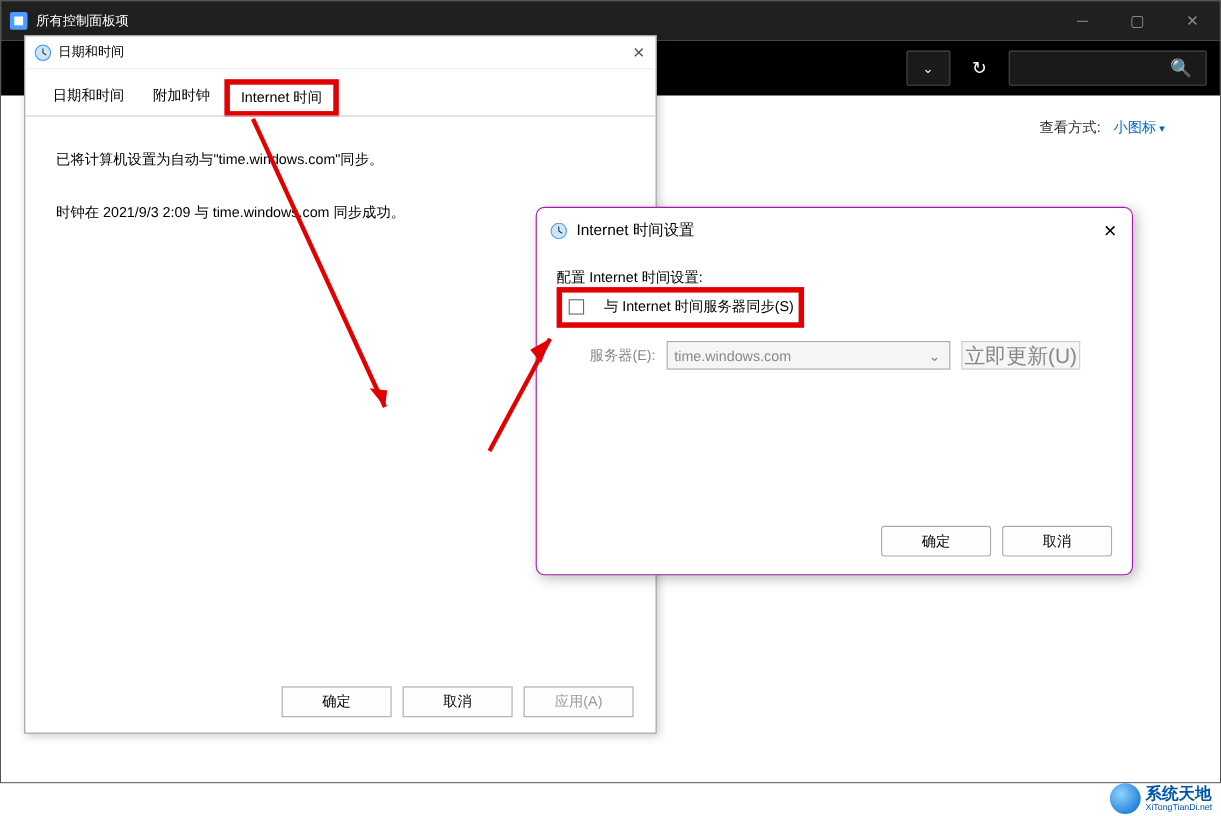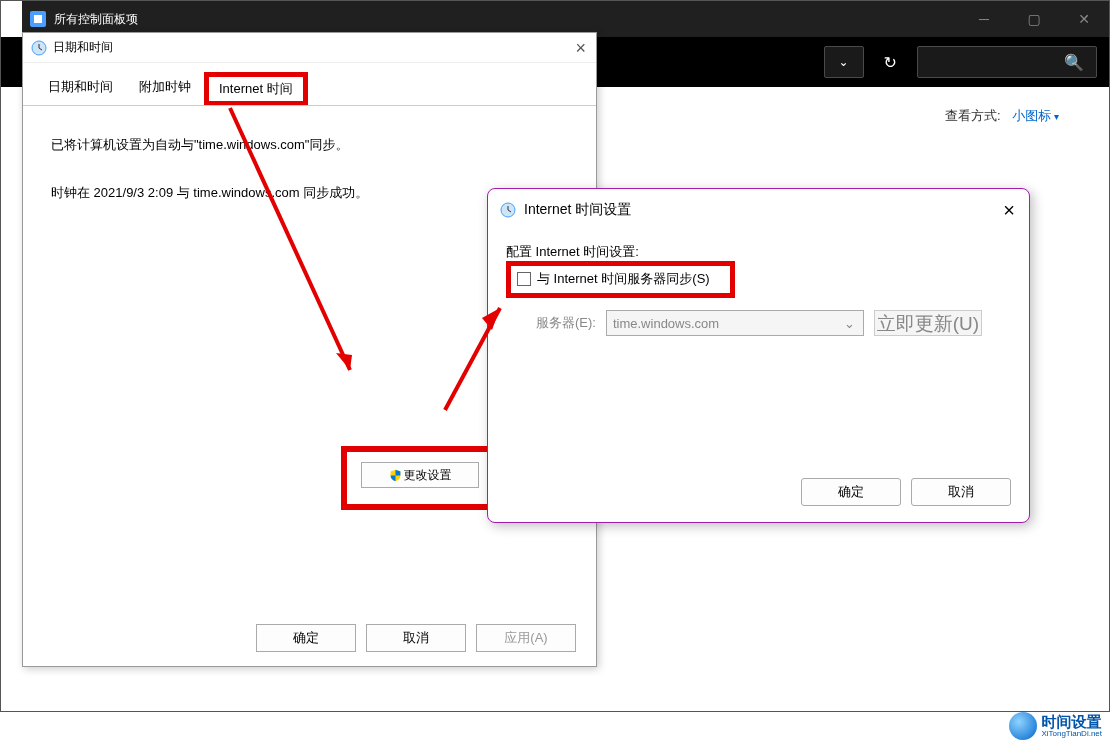--- a/index.html
+++ b/index.html
@@ -1,20 +1,20 @@
 <!DOCTYPE html>
 <html><head>
   <meta charset="utf-8">
   <style>
     * { box-sizing: border-box; margin: 0; padding: 0; font-family: "Microsoft YaHei", "Segoe UI", sans-serif; }
     body { width: 1110px; height: 742px; background: #fff; position: relative; overflow: hidden; }
     
     
     .main-window { position: absolute; top: 0; left: 0; width: 1110px; height: 712px; background: #fff; border: 1px solid #555; }
-    .main-titlebar { height: 36px; background: #202020; display: flex; align-items: center; padding-left: 8px; color: #fff; font-size: 12px; margin-left: 21px; }
+    .main-titlebar { height: 36px; background: #202020; display: flex; align-items: center; padding-left: 8px; color: #fff; font-size: 12px; }
     .main-titlebar-icon { width: 16px; height: 16px; background: #4a9eff; margin-right: 8px; border-radius: 2px; position: relative; }
     .main-titlebar-icon::after { content: ''; position: absolute; width: 8px; height: 8px; background: #fff; top: 4px; left: 4px; }
     .main-win-controls { position: absolute; right: 0; top: 0; display: flex; }
     .main-win-btn { width: 50px; height: 36px; display: flex; align-items: center; justify-content: center; color: #888; font-size: 14px; }
     
     .main-toolbar { height: 50px; background: #000; display: flex; align-items: center; padding: 0 12px; gap: 12px; position: relative; }
     .toolbar-right { position: absolute; right: 12px; display: flex; align-items: center; gap: 20px; }
     .dropdown-arrow { color: #fff; font-size: 12px; width: 40px; height: 32px; border: 1px solid #4a4a4a; display: flex; align-items: center; justify-content: center; border-radius: 2px; background: #1a1a1a; }
     .refresh-btn { color: #fff; font-size: 16px; }
     .search-box { width: 180px; height: 32px; background: #1a1a1a; border: 1px solid #4a4a4a; display: flex; align-items: center; justify-content: flex-end; padding-right: 12px; color: #888; border-radius: 2px; }
@@ -53,21 +53,21 @@
     .dt-btn { width: 100px; height: 28px; border: 1px solid #aaa; background: #fdfdfd; font-size: 13px; cursor: pointer; }
     .dt-btn.disabled { color: #999; }
     
     
     .inet-dialog { position: absolute; top: 188px; left: 487px; width: 543px; height: 335px; background: #fff; border: 1px solid #a21caf; box-shadow: 3px 3px 12px rgba(0,0,0,0.25); z-index: 20; border-radius: 8px; }
     .inet-titlebar { height: 42px; display: flex; align-items: center; padding-left: 12px; font-size: 14px; position: relative; }
     .inet-title-icon { width: 16px; height: 16px; margin-right: 8px; }
     .inet-close { position: absolute; right: 14px; top: 10px; font-size: 20px; color: #000; cursor: pointer; font-family: Arial; }
     .inet-body { padding: 12px 18px; }
     .inet-heading { font-size: 13px; }
-    .inet-checkrow { border: 5px solid #e20000; padding: 4px 20px 5px 6px; display: inline-flex; align-items: center; gap: 6px; margin-bottom: 12px; }
+    .inet-checkrow { border: 5px solid #e20000; padding: 4px 4px 5px 6px; display: inline-flex; align-items: center; gap: 18px; margin-bottom: 12px; }
     .inet-checkbox { width: 14px; height: 14px; border: 1px solid #666; background: #fff; }
     .inet-checklabel { font-size: 13px; }
     .inet-serverrow { display: flex; align-items: center; gap: 10px; padding-left: 30px; }
     .inet-serverlabel { font-size: 13px; color: #888; }
     .inet-serverselect { width: 258px; height: 26px; border: 1px solid #aaa; background: #f5f5f5; font-size: 13px; padding-left: 6px; color: #888; display: flex; align-items: center; justify-content: space-between; padding-right: 8px; }
     .inet-updatebtn { width: 108px; height: 26px; border: 1px solid #ccc; background: #f5f5f5; font-size: 19px; color: #888; }
     .inet-buttons { position: absolute; bottom: 16px; right: 18px; display: flex; gap: 10px; }
     .inet-btn { width: 100px; height: 28px; border: 1px solid #aaa; background: #fdfdfd; font-size: 13px; cursor: pointer; border-radius: 3px; }
     
     
@@ -137,30 +137,20 @@
     <span class="dt-close">×</span>
   </div>
   <div class="dt-tabs">
     <div class="dt-tab">日期和时间</div>
     <div class="dt-tab">附加时钟</div>
     <div class="dt-tab active highlight">Internet 时间</div>
   </div>
   <div class="dt-tabcontent">
     <div class="dt-text">已将计算机设置为自动与"time.windows.com"同步。</div>
     <div class="dt-text">时钟在 2021/9/3 2:09 与 time.windows.com 同步成功。</div>
-    <div class="change-btn-wrap">
-      <button class="change-btn">
-        <svg class="shield-icon" viewBox="0 0 16 16">
-            <path d="M8 1 L14 3 L14 8 Q14 13 8 15 Q2 13 2 8 L2 3 Z" fill="#ffd200"></path>
-            <path d="M8 1 L14 3 L14 8 L8 8 Z" fill="#0078d7"></path>
-            <path d="M2 8 L8 8 L8 15 Q2 13 2 8 Z" fill="#0078d7"></path>
-          </svg>
-        <span>更改设置</span>
-      </button>
-    </div>
   </div>
   <div class="dt-buttons">
     <button class="dt-btn">确定</button>
     <button class="dt-btn">取消</button>
     <button class="dt-btn disabled">应用(A)</button>
   </div>
 </div>
 
 <svg class="arrow" style="top:100px; left:210px; width:180px; height:310px;">
   <line class="arrow-line" x1="20" y1="8" x2="140" y2="270"></line>
@@ -198,16 +188,16 @@
   </div>
   <div class="inet-buttons">
     <button class="inet-btn">确定</button>
     <button class="inet-btn">取消</button>
   </div>
 </div>
 
 <div class="watermark">
   <div class="watermark-icon"></div>
   <div>
-    <div class="watermark-text">时间设置</div>
+    <div class="watermark-text">系统天地</div>
     <div class="watermark-sub">XiTongTianDi.net</div>
   </div>
 </div>
 
 </body></html>

